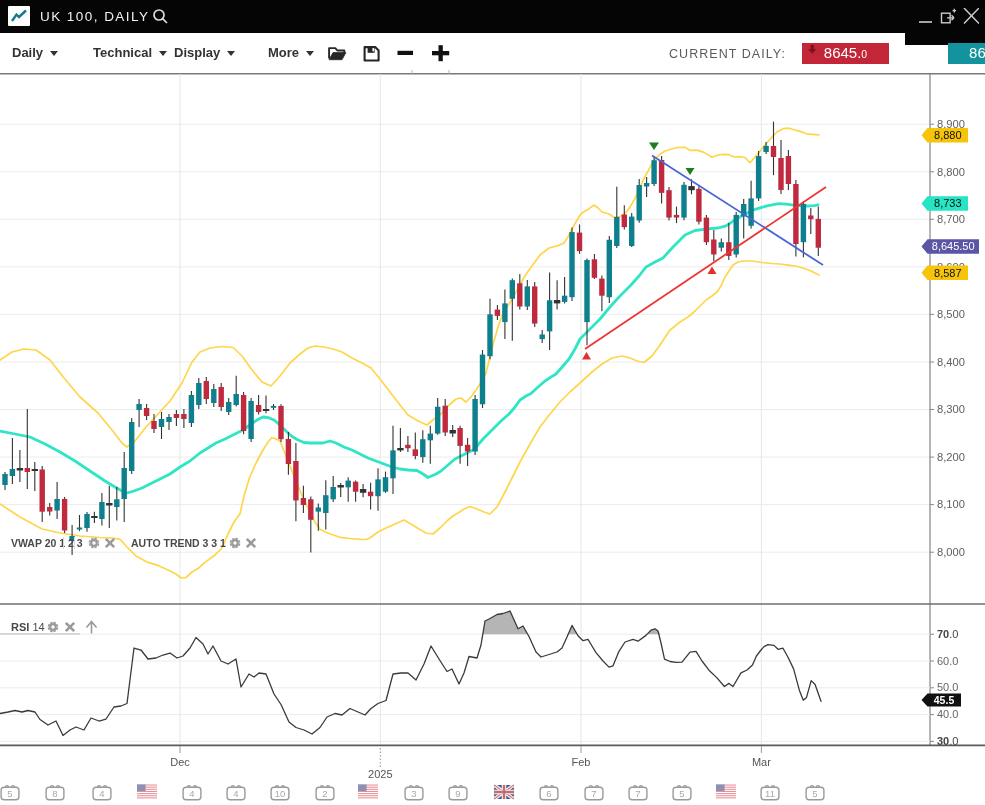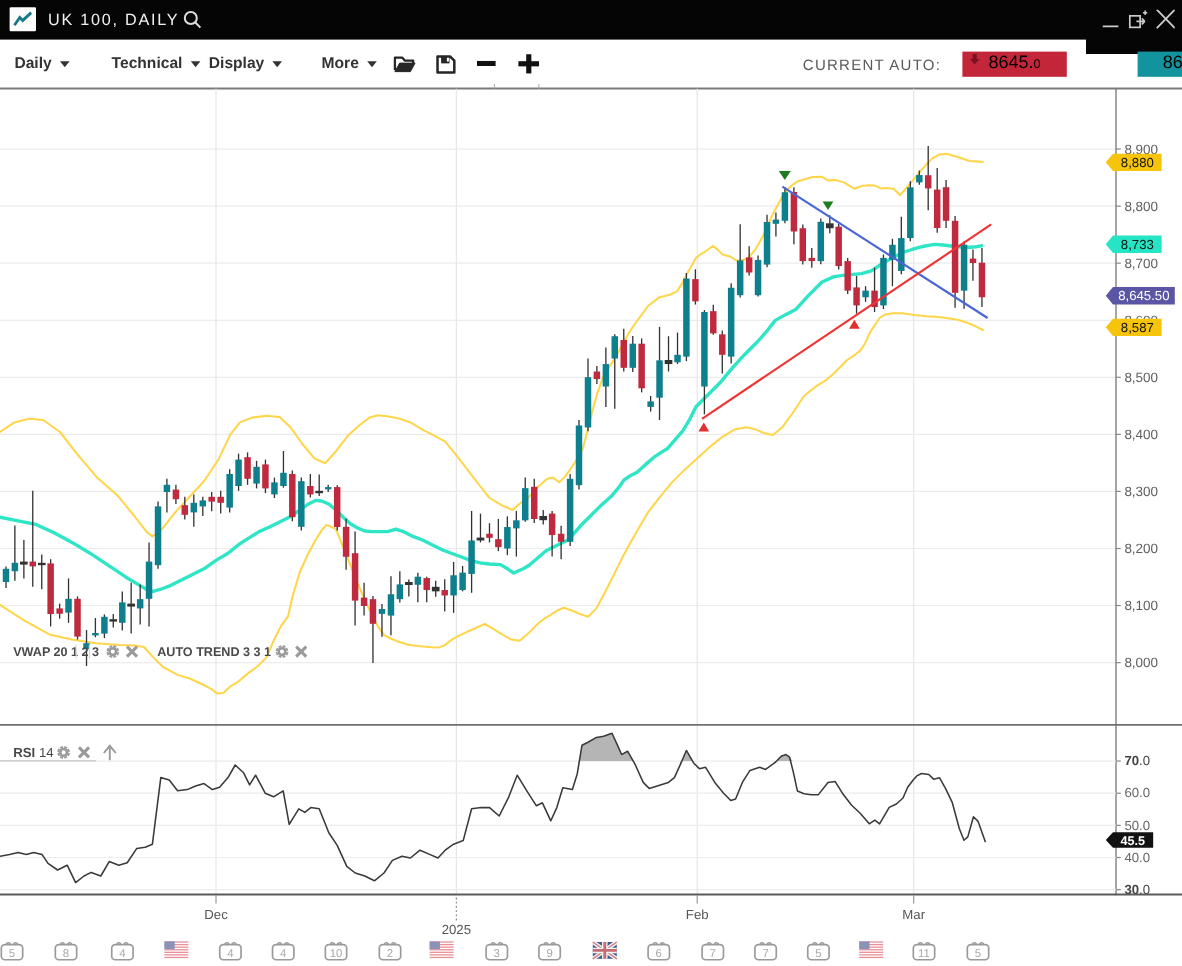--- a/index.html
+++ b/index.html
@@ -3,21 +3,21 @@
 <style>
 *{margin:0;padding:0;box-sizing:border-box}
 body{width:985px;height:805px;position:relative;font-family:"Liberation Sans",sans-serif;background:#fff;overflow:hidden}
 .topbar{position:absolute;left:0;top:0;width:985px;height:45px;background:#050505}
 .logo{position:absolute;left:8px;top:6px;width:22px;height:20px;background:#fdfdfd;border-radius:1px}
 .title{position:absolute;left:40px;top:9px;font-size:13.5px;letter-spacing:1.45px;color:#f0f0f0}
 .toolbar{position:absolute;left:0;top:33px;width:905px;height:37px;background:#fff}
 .tb-item{position:absolute;top:12px;font-size:13px;font-weight:bold;color:#333}
 .caret{display:inline-block;width:0;height:0;border-left:4.5px solid transparent;border-right:4.5px solid transparent;border-top:5px solid #333;margin-left:7px;vertical-align:middle}
 .cp{position:absolute;top:14px;left:669px;font-size:12.5px;letter-spacing:1.05px;color:#5a5a5a}
-.pricebox{position:absolute;top:10px;height:20.5px;color:#000000;font-size:15px;text-align:center;line-height:20.5px}
+.pricebox{position:absolute;top:10px;height:20.5px;color:#ffffff;font-size:15px;text-align:center;line-height:20.5px}
 </style></head>
 <body>
 <div class="topbar">
   <div class="logo"><svg width="22" height="20">
         <path d="M4 15 L8.5 8.5 L11 11 L18 4.5" fill="none" stroke="#177a8c" stroke-width="2.4"></path>
       </svg></div>
   <div class="title">UK 100, DAILY</div>
   <svg style="position:absolute;left:150px;top:6px" width="24" height="24">
       <circle cx="9" cy="9" r="5" fill="none" stroke="#ddd" stroke-width="1.7"></circle>
       <line x1="12.6" y1="12.6" x2="17" y2="17" stroke="#ddd" stroke-width="1.7"></line>
@@ -44,21 +44,21 @@
       <path d="M1.1 1.1 h10.6 l3.4 3.4 v10 h-14 z" fill="#fff" stroke="#262626" stroke-width="2.1" stroke-linejoin="round"></path>
       <rect x="4.1" y="1.2" width="7" height="5.6" fill="#262626"></rect>
       <rect x="8.9" y="2.1" width="1.7" height="3.2" fill="#fff"></rect>
     </g>
     <rect x="73.5" y="7.8" width="15.5" height="4.2" fill="#111"></rect>
     <g transform="translate(108,2.2)">
         <rect x="6.5" y="0" width="4.3" height="16" fill="#111"></rect>
         <rect x="0" y="5.8" width="17.2" height="4.3" fill="#111"></rect>
       </g>
   </svg>
-  <span class="cp">CURRENT AUTO:</span>
+  <span class="cp">CURRENT DAILY:</span>
   <div class="pricebox" style="left:802px;width:87px;background:#c32639">
     <svg style="position:absolute;left:6px;top:1.5px" width="10" height="10">
         <path d="M3 0 h4 v5 h3 l-5 5 -5 -5 h3 z" fill="#7c1220" transform="scale(0.85)"></path>
       </svg>
     8645.<span style="font-size:10.5px">0</span></div>
   <div class="pricebox" style="left:948px;width:85.5px;background:#12939e">8646.<span style="font-size:10.5px">0</span>
     <svg style="position:absolute;right:4px;top:1.5px" width="10" height="10">
         <path d="M3 10 h4 v-5 h3 l-5 -5 -5 5 h3 z" fill="#085a61" transform="scale(0.85)"></path>
       </svg>
   </div>

